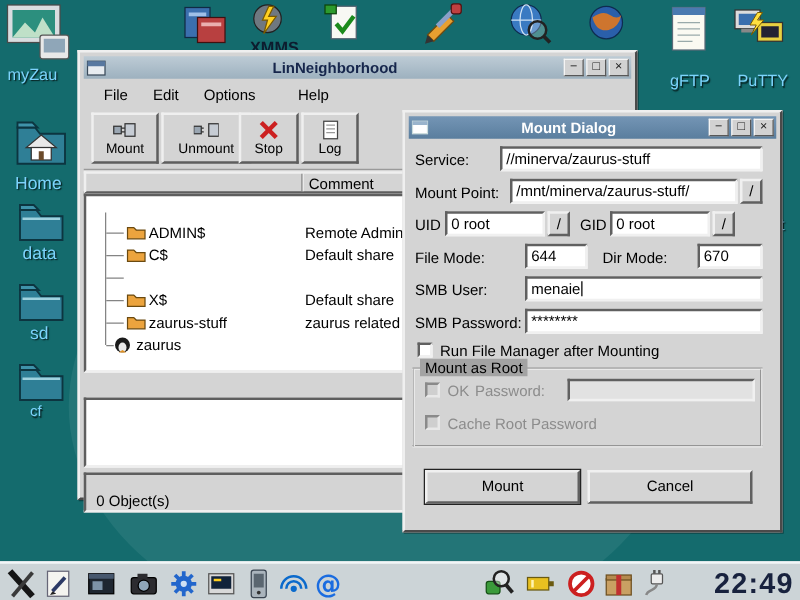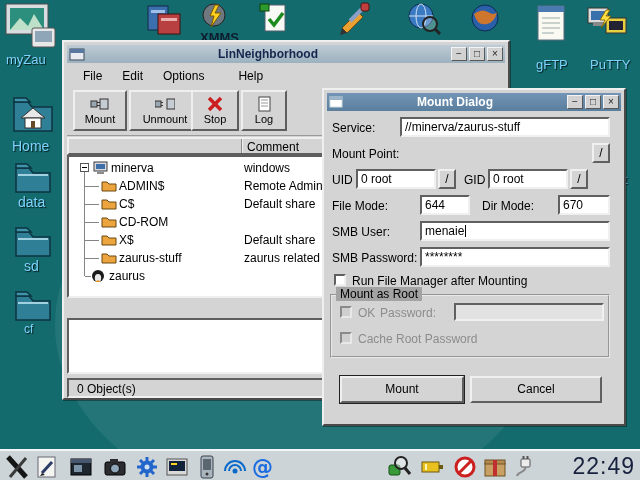--- a/index.html
+++ b/index.html
@@ -26,38 +26,38 @@
 .cdiv{position:absolute;top:0;bottom:0;width:2px;border-left:1px solid #8a8a8a;border-right:1px solid #f0f0f0}
 .tree,.flist{position:absolute;left:3px;right:3px;background:#fff;border:2px solid;border-color:#5e5e5e #efefef #efefef #5e5e5e;overflow:hidden}
 .trow{position:absolute;left:0;right:0;height:18px;font-size:12px}
 .trow .lbl{position:absolute;top:2px;white-space:nowrap}
 .trow .cmt{position:absolute;left:175px;top:2px;white-space:nowrap}
 .tri{position:absolute;top:2px}
 .expander{position:absolute;left:11px;top:4px;width:9px;height:9px;background:#fff;border:1px solid #555}
 .expander::after{content:"";position:absolute;left:1px;right:1px;top:3px;height:1px;background:#000}
 .tline-v{position:absolute;left:15px;top:13px;height:106px;border-left:1px solid #848484}
 .tline-h{position:absolute;left:16px;width:14px;height:1px;background:#848484}
-.statusbar{position:absolute;left:3px;right:3px;height:20px;border:2px solid;border-color:#5e5e5e #efefef #efefef #5e5e5e;background:#d4d4d4;font-size:12px;padding:2px 8px}
+.statusbar{position:absolute;left:3px;right:3px;height:20px;border:2px solid;border-color:#5e5e5e #efefef #efefef #5e5e5e;background:#d4d4d4;font-size:12px;padding:14px 8px}
 
 .lab{position:absolute;font-size:12px;white-space:nowrap}
 .entry{position:absolute;background:#fff;border:2px solid;border-color:#606060 #f0f0f0 #f0f0f0 #606060;font-size:12px;padding:1px 3px;white-space:nowrap;overflow:hidden;height:20px;line-height:15px}
 .entry.dis{background:#e2e2e2;height:18px}
 .pbtn{position:absolute;background:#d4d4d4;border:2px solid;border-color:#f0f0f0 #606060 #606060 #f0f0f0;text-align:center;font-size:12px;line-height:16px}
 .pbtn.big{font-size:12px;line-height:22px}
 .pbtn.def{box-shadow:0 0 0 1px #222}
 .cbox{position:absolute;width:12px;height:12px;background:#fff;border:2px solid;border-color:#606060 #f0f0f0 #f0f0f0 #606060}
 .cbox.disb{background:#cfcfcf;border-color:#8a8a8a #e8e8e8 #e8e8e8 #8a8a8a}
 .frame{position:absolute;border:2px groove #e9e9e9}
 .legend{position:absolute;background:#a3a3a3;padding:0 4px;font-size:12px}
 .dis{color:#8c8c8c}
 .caret{display:inline-block;width:1px;height:12px;background:#000;vertical-align:-2px;margin-left:1px}
 
 .taskbar{position:absolute;left:0;right:0;bottom:0;height:31px;background:#ccd4d7;border-top:2px solid #f2f6f8}
 .tkb{position:absolute;top:3px;width:26px;height:26px}
-.clock{position:absolute;right:5px;top:2px;font-size:23px;font-weight:normal;color:#18223e;letter-spacing:1px}
+.clock{position:absolute;right:5px;top:2px;font-size:23px;font-weight:bold;color:#18223e;letter-spacing:1px}
 </style>
 </head>
 <body>
 
 <div id="screen">
   <div class="ellipse"></div>
 
   <div class="dicon" style="left:4px;top:2px">
     <svg width="54" height="48">
       <rect x="2" y="2" width="42" height="30" fill="#d9dde0" stroke="#4a4a4a"></rect>
@@ -247,54 +247,37 @@
 
     <div class="tree" style="top:113px;height:143px">
       <div class="tline-v"></div>
       <div class="tline-h" style="top:29px"></div>
       <div class="tline-h" style="top:47px"></div>
       <div class="tline-h" style="top:65px"></div>
       <div class="tline-h" style="top:83px"></div>
       <div class="tline-h" style="top:101px"></div>
       <div class="tline-h" style="top:119px;width:6px"></div>
 
-      <div class="trow" style="top:2px">
-        <span class="expander"></span>
-        <svg class="tri" style="left:24px" width="16" height="14">
-          <rect x="1" y="1" width="13" height="9" fill="#d7dbe0" stroke="#3a3a3a"></rect>
-          <rect x="3" y="3" width="9" height="5" fill="#3f6fa8"></rect>
-          <rect x="4" y="11" width="7" height="2" fill="#8a8a8a"></rect>
-        </svg>
-        <span class="lbl" style="left:42px">minerva</span>
-        <span class="cmt">windows</span>
-      </div>
 
       <div class="trow" style="top:20px">
         <svg class="tri" style="left:32px" width="16" height="13">
           <path d="M1 3 h5 l2 2 h7 v7 h-14 z" fill="#eca43e" stroke="#6b4a10"></path>
         </svg>
         <span class="lbl" style="left:50px">ADMIN$</span>
         <span class="cmt">Remote Admin</span>
       </div>
 
       <div class="trow" style="top:38px">
         <svg class="tri" style="left:32px" width="16" height="13">
           <path d="M1 3 h5 l2 2 h7 v7 h-14 z" fill="#eca43e" stroke="#6b4a10"></path>
         </svg>
         <span class="lbl" style="left:50px">C$</span>
         <span class="cmt">Default share</span>
       </div>
 
-      <div class="trow" style="top:56px">
-        <svg class="tri" style="left:32px" width="16" height="13">
-          <path d="M1 3 h5 l2 2 h7 v7 h-14 z" fill="#eca43e" stroke="#6b4a10"></path>
-        </svg>
-        <span class="lbl" style="left:50px">CD-ROM</span>
-        <span class="cmt"></span>
-      </div>
 
       <div class="trow" style="top:74px">
         <svg class="tri" style="left:32px" width="16" height="13">
           <path d="M1 3 h5 l2 2 h7 v7 h-14 z" fill="#eca43e" stroke="#6b4a10"></path>
         </svg>
         <span class="lbl" style="left:50px">X$</span>
         <span class="cmt">Default share</span>
       </div>
 
       <div class="trow" style="top:92px">
@@ -333,20 +316,21 @@
       <span class="ttl">Mount Dialog</span>
       <span class="wbtn">−</span>
       <span class="wbtn">□</span>
       <span class="wbtn">×</span>
     </div>
 
     <span class="lab" style="left:8px;top:31px">Service:</span>
     <div class="entry" style="left:76px;top:27px;width:210px"><span>//minerva/zaurus-stuff</span></div>
 
     <span class="lab" style="left:8px;top:57px">Mount Point:</span>
+    <div class="entry" style="left:84px;top:53px;width:182px"><span>/mnt/minerva/zaurus-stuff/</span></div>
     <div class="pbtn" style="left:268px;top:53px;width:18px;height:20px">/</div>
 
     <span class="lab" style="left:8px;top:83px">UID</span>
     <div class="entry" style="left:32px;top:79px;width:80px"><span>0 root</span></div>
     <div class="pbtn" style="left:114px;top:79px;width:18px;height:20px">/</div>
     <span class="lab" style="left:140px;top:83px">GID</span>
     <div class="entry" style="left:164px;top:79px;width:80px"><span>0 root</span></div>
     <div class="pbtn" style="left:246px;top:79px;width:18px;height:20px">/</div>
 
     <span class="lab" style="left:8px;top:109px">File Mode:</span>

